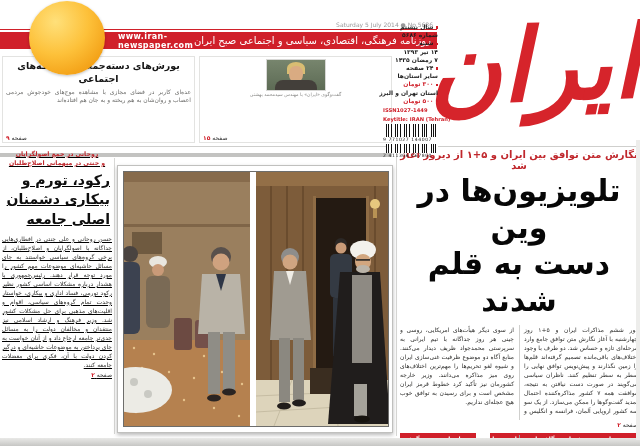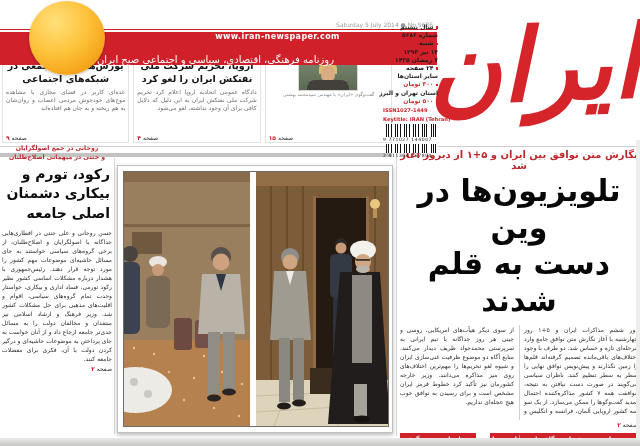--- a/index.html
+++ b/index.html
@@ -4,22 +4,22 @@
 <style>
   html,body{margin:0;padding:0;background:#d9d9d7;}
   .paper{position:relative;width:640px;height:446px;background:#ffffff;overflow:hidden;
          font-family:"DejaVu Sans",sans-serif;direction:ltr;}
   .abs{position:absolute;}
   
   .sun{left:29px;top:1px;width:76px;height:74px;border-radius:50%;
        background:radial-gradient(circle at 35% 28%, #ffe07a 0%, #fdc13a 45%, #f3a117 78%, #e8920f 100%);
        box-shadow:0 1px 3px rgba(0,0,0,.25);z-index:6;}
   .redbar-topline{left:0;top:29px;width:437px;height:1px;background:#d0202a;z-index:2;}
-  .redbar{left:0;top:32px;width:437px;height:33px;background:#d0202a;z-index:2;
-          display:flex;align-items:center;justify-content:space-between;flex-direction:column;}
+  .redbar{left:0;top:32px;width:437px;height:17px;background:#d0202a;z-index:2;
+          display:flex;align-items:center;justify-content:center;}
   .redbar .url{color:#fff;font-size:8px;font-weight:bold;letter-spacing:.4px;margin-left:118px;}
   .redbar .tagline{color:#fff;font-size:10px;font-weight:normal;direction:rtl;margin-right:6px;white-space:nowrap;}
   .date-en{left:280px;top:21px;width:153px;font-size:6px;color:#98989a;text-align:right;}
   .masthead{left:438px;top:-18px;width:202px;height:168px;line-height:168px;text-align:center;
             font-size:100px;font-weight:bold;font-style:italic;color:#d6242b;direction:rtl;
             transform:rotate(-2deg);z-index:1;}
   .info-col{left:383px;top:23px;width:55px;direction:rtl;text-align:right;z-index:3;}
   .info-line{font-size:6px;font-weight:bold;color:#1c1c1c;line-height:8.2px;white-space:nowrap;}
   .info-line .bullet{display:inline-block;width:2.5px;height:2.5px;background:#d0202a;margin-left:2px;vertical-align:middle;}
   .info-line.red{color:#d0202a;}
@@ -43,21 +43,21 @@
   .thumb .mshoulders{position:absolute;left:8px;top:20px;width:42px;height:12px;border-radius:8px 8px 0 0;background:#433f3a;}
   .caption{font-size:6px;color:#8a8a88;text-align:center;line-height:1.1;margin-top:1px;transform:scale(.78);transform-origin:center top;white-space:nowrap;}
   .pref{position:absolute;left:3px;bottom:1px;font-size:6px;color:#2b2b2b;direction:rtl;}
   .pref .pnum{color:#d0202a;font-weight:bold;}
   
   .rule-full{left:0;top:146px;width:640px;height:1px;background:#cfcfcd;}
   .band{left:0;top:153px;width:392px;height:4px;background:#c3c3c1;}
   .vdiv1{left:114px;top:158px;width:1px;height:276px;background:#d8d8d6;}
   .vdiv2{left:396px;top:148px;width:1px;height:288px;background:#d8d8d6;}
   
-  .left-col{left:2px;top:144px;width:110px;height:278px;direction:rtl;overflow:hidden;}
+  .left-col{left:2px;top:150px;width:110px;height:278px;direction:rtl;overflow:hidden;text-decoration:underline;}
   .op-kicker{font-size:6.2px;font-weight:bold;color:#c0272c;text-align:center;line-height:1.45;}
   .op-headline{font-size:14px;font-weight:bold;color:#0e0e0e;text-align:right;line-height:1.38;margin-top:3px;padding-right:2px;}
   .op-body{font-size:6px;color:#2d2d2b;text-align:justify;line-height:1.5;margin-top:5px;max-height:152px;overflow:hidden;}
   .op-pref{font-size:6px;color:#2b2b2b;margin-top:2px;}
   .op-pref .pnum{color:#d0202a;font-weight:bold;}
   
   .photo{left:117px;top:165px;width:276px;height:268px;background:#fff;border:1px solid #c0c0be;
          box-shadow:0 2px 4px rgba(0,0,0,.28);padding:5px;box-sizing:border-box;}
   .photo svg{display:block;width:264px;height:254px;border:1px solid #6d6d6b;}
   
@@ -112,25 +112,20 @@
 
   <div class="abs topboxes">
     <div class="tbox">
       <div class="thumb man">
         <div class="mhair"></div>
         <div class="mface"></div>
         <div class="mshoulders"></div>
       </div>
       <div class="caption">گفت‌وگوی «ایران» با مهندس سیدمحمد بهشتی</div>
       <div class="pref"><span>صفحه</span> <span class="pnum">۱۵</span></div>
-    </div>
-    <div class="tbox">
-      <div class="title">اروپا، تحریم شرکت ملی نفتکش ایران را لغو کرد</div>
-      <div class="excerpt">دادگاه عمومی اتحادیه اروپا اعلام کرد تحریم شرکت ملی نفتکش ایران به این دلیل که دلایل کافی برای آن وجود نداشته، لغو می‌شود</div>
-      <div class="pref"><span>صفحه</span> <span class="pnum">۴</span></div>
     </div>
     <div class="tbox">
       <div class="title">یورش‌های دسته‌جمعی در شبکه‌های اجتماعی</div>
       <div class="excerpt">عده‌ای کاربر در فضای مجازی با مشاهده موج‌های خودجوش مردمی اعصاب و روان‌شان به هم ریخته و به جان هم افتاده‌اند</div>
       <div class="pref"><span>صفحه</span> <span class="pnum">۹</span></div>
     </div>
   </div>
 
   <div class="abs rule-full"></div>
   <div class="abs band"></div>

